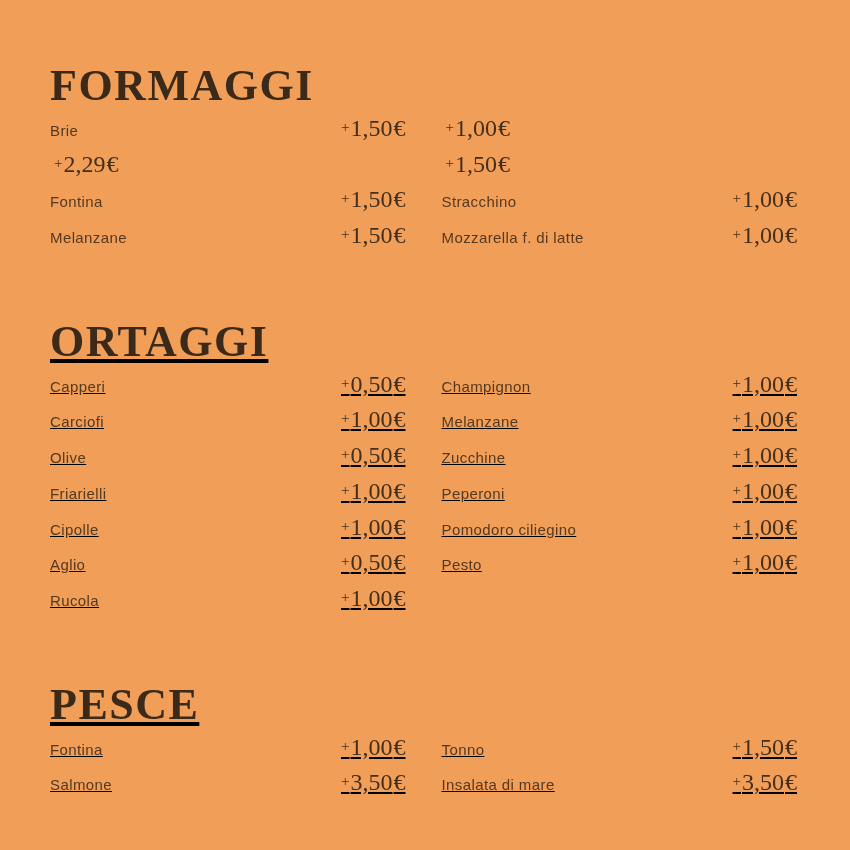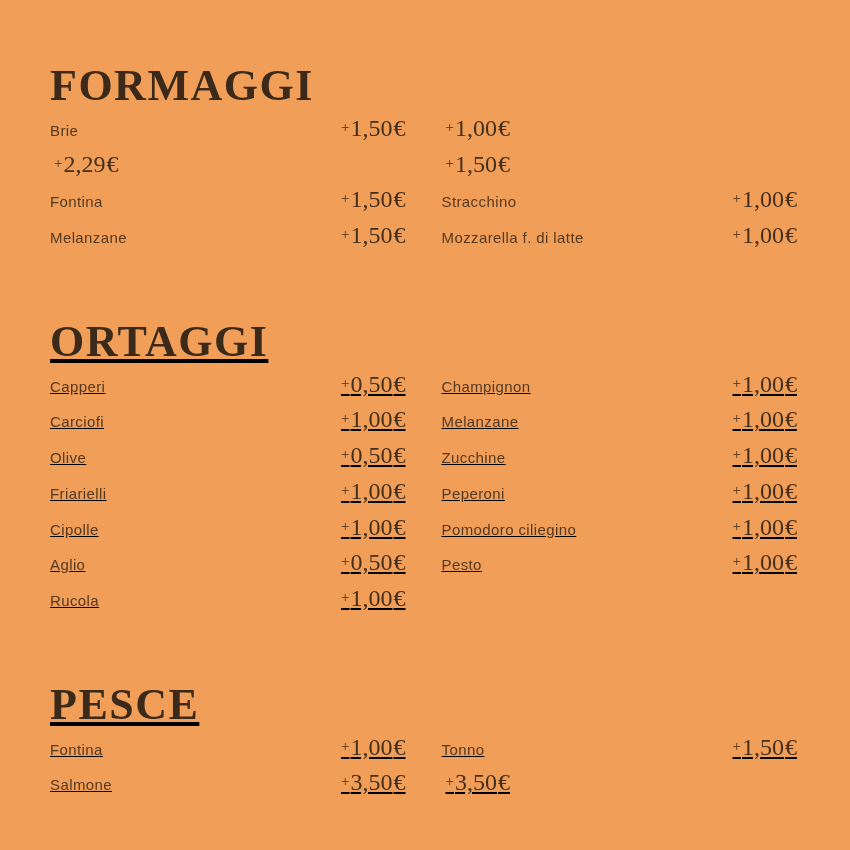--- a/index.html
+++ b/index.html
@@ -254,20 +254,21 @@
 
   <div class="col">
   <div class="row">
     <span class="item-name">Tonno</span>
     <span class="item-price">
       <span class="price-plus">+</span><span class="price-amount">1,50</span><span class="price-euro">€</span>
     </span>
   </div>
 
   <div class="row">
+    <span class="item-name">Insalata di mare</span>
     <span class="item-price">
       <span class="price-plus">+</span><span class="price-amount">3,50</span><span class="price-euro">€</span>
     </span>
   </div>
 </div>
 </div>
   </section>
 </div>
 </div>
 

